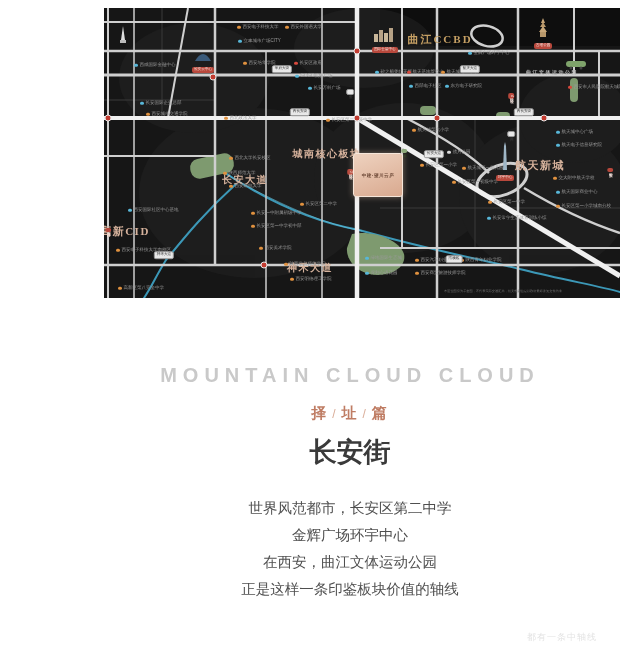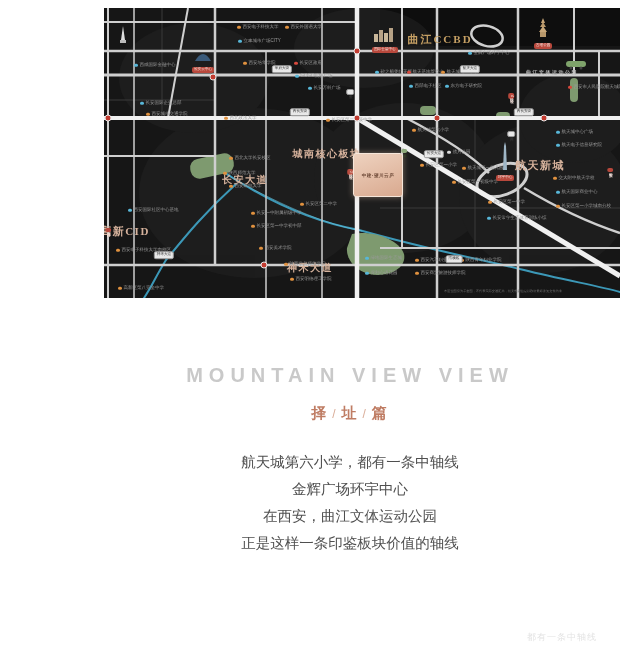--- a/index.html
+++ b/index.html
@@ -379,25 +379,26 @@
       <span class="metro" style="left: 440px; top: 110px;"></span>
       <span class="metro" style="left: 160px; top: 257px;"></span>
       <div class="project" style="width: 48px; height: 42px; left: 249px; top: 145px;">
         <span class="t">中建·望川云庐</span>
       </div>
       <div class="disclaimer" style="left: 340px; top: 281px;">本区位图仅为示意图，不代表实际交通距离，相关规划信息以政府最终批复文件为准</div>
     </div>
 </div>
 
 <div class="content">
-  <div class="en-title">MOUNTAIN VIEW VIEW</div>
+  <div class="en-title">MOUNTAIN CLOUD CLOUD</div>
   <div class="tag"><span>择</span><span class="slash">/</span><span>址</span><span class="slash">/</span><span>篇</span></div>
   <div class="heading">
+    <div>长安街</div>
   </div>
   <div class="body-lines">
-      <div>航天城第六小学，都有一条中轴线</div>
+      <div>世界风范都市，长安区第二中学</div>
       <div>金辉广场环宇中心</div>
       <div>在西安，曲江文体运动公园</div>
       <div>正是这样一条印鉴板块价值的轴线</div>
     </div>
 </div>
 
 <div class="watermark">都有一条中轴线</div>
 
 </body></html>

